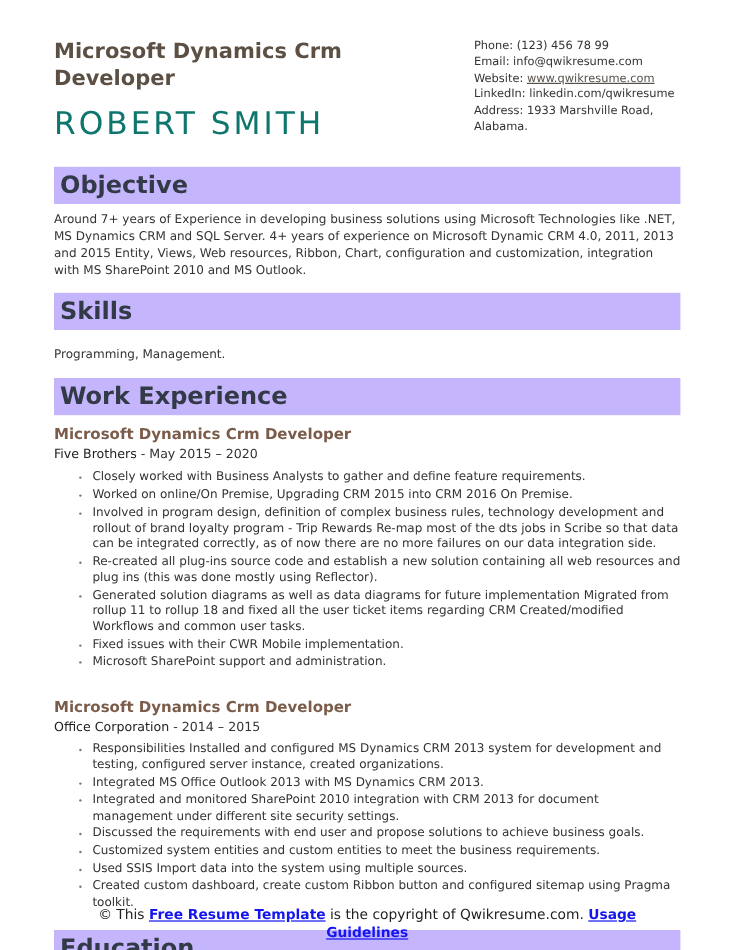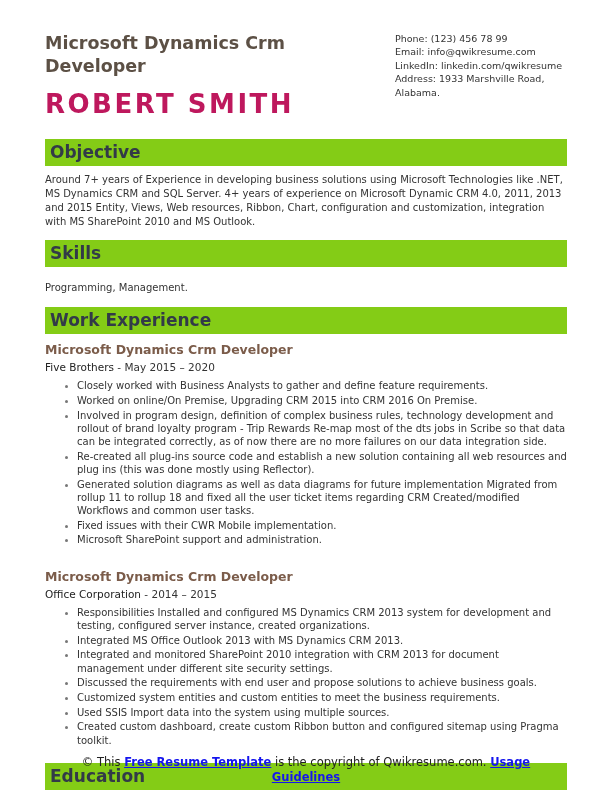--- a/index.html
+++ b/index.html
@@ -14,33 +14,33 @@
   .page { width:612px; height:792px; position:relative; }
   .content { padding:30px 45px 0 45px; }
 
   
   .header { display:flex; justify-content:space-between; }
   .header-left { width:310px; padding-top:2px; }
   .top-job-title {
     font-size:17.5px; font-weight:bold; color:#5c5045; line-height:1.32;
   }
   .person-name {
-    margin-top:11px; font-size:26px; font-weight:700;
-    letter-spacing:2.5px; color:#be185d;
+    margin-top:11px; font-size:26px; font-weight:400;
+    letter-spacing:2.5px; color:#0f766e;
   }
   .contact {
     width:172px; text-align:left; font-size:9.5px;
     line-height:1.42; color:#333; padding-top:2px;
   }
   .contact a { color:#56514c; text-decoration:underline; }
 
   
   .section-bar {
-    background:#84cc16; color:#323a48;
-    font-size:17px; font-weight:bold;
+    background:#c4b5fd; color:#323a48;
+    font-size:20px; font-weight:bold;
     padding:3px 5px 4px 5px;
   }
   .bar-objective   { margin-top:20px; }
   .bar-skills      { margin-top:12px; }
   .bar-work        { margin-top:12px; }
   .bar-education   { margin-top:16px; }
 
   .section-text {
     font-size:10px; line-height:1.38; margin-top:7px;
     color:#333;
@@ -76,20 +76,21 @@
   <div class="content">
 
     <div class="header">
       <div class="header-left">
         <div class="top-job-title">Microsoft Dynamics Crm Developer</div>
         <div class="person-name">ROBERT SMITH</div>
       </div>
       <div class="contact">
         <div><span>Phone: </span><span>(123) 456 78 99</span></div>
         <div><span>Email: </span><span>info@qwikresume.com</span></div>
+        <div><span>Website: </span><a href="#">www.qwikresume.com</a></div>
         <div><span>LinkedIn: </span><span>linkedin.com/qwikresume</span></div>
         <div><span>Address: </span><span>1933 Marshville Road, Alabama.</span></div>
       </div>
     </div>
 
     <div class="section-bar bar-objective">Objective</div>
     <p class="section-text">Around 7+ years of Experience in developing business solutions using Microsoft Technologies like .NET, MS Dynamics CRM and SQL Server. 4+ years of experience on Microsoft Dynamic CRM 4.0, 2011, 2013 and 2015 Entity, Views, Web resources, Ribbon, Chart, configuration and customization, integration with MS SharePoint 2010 and MS Outlook.</p>
 
     <div class="section-bar bar-skills">Skills</div>
     <p class="section-text skills-text">Programming, Management.</p>

